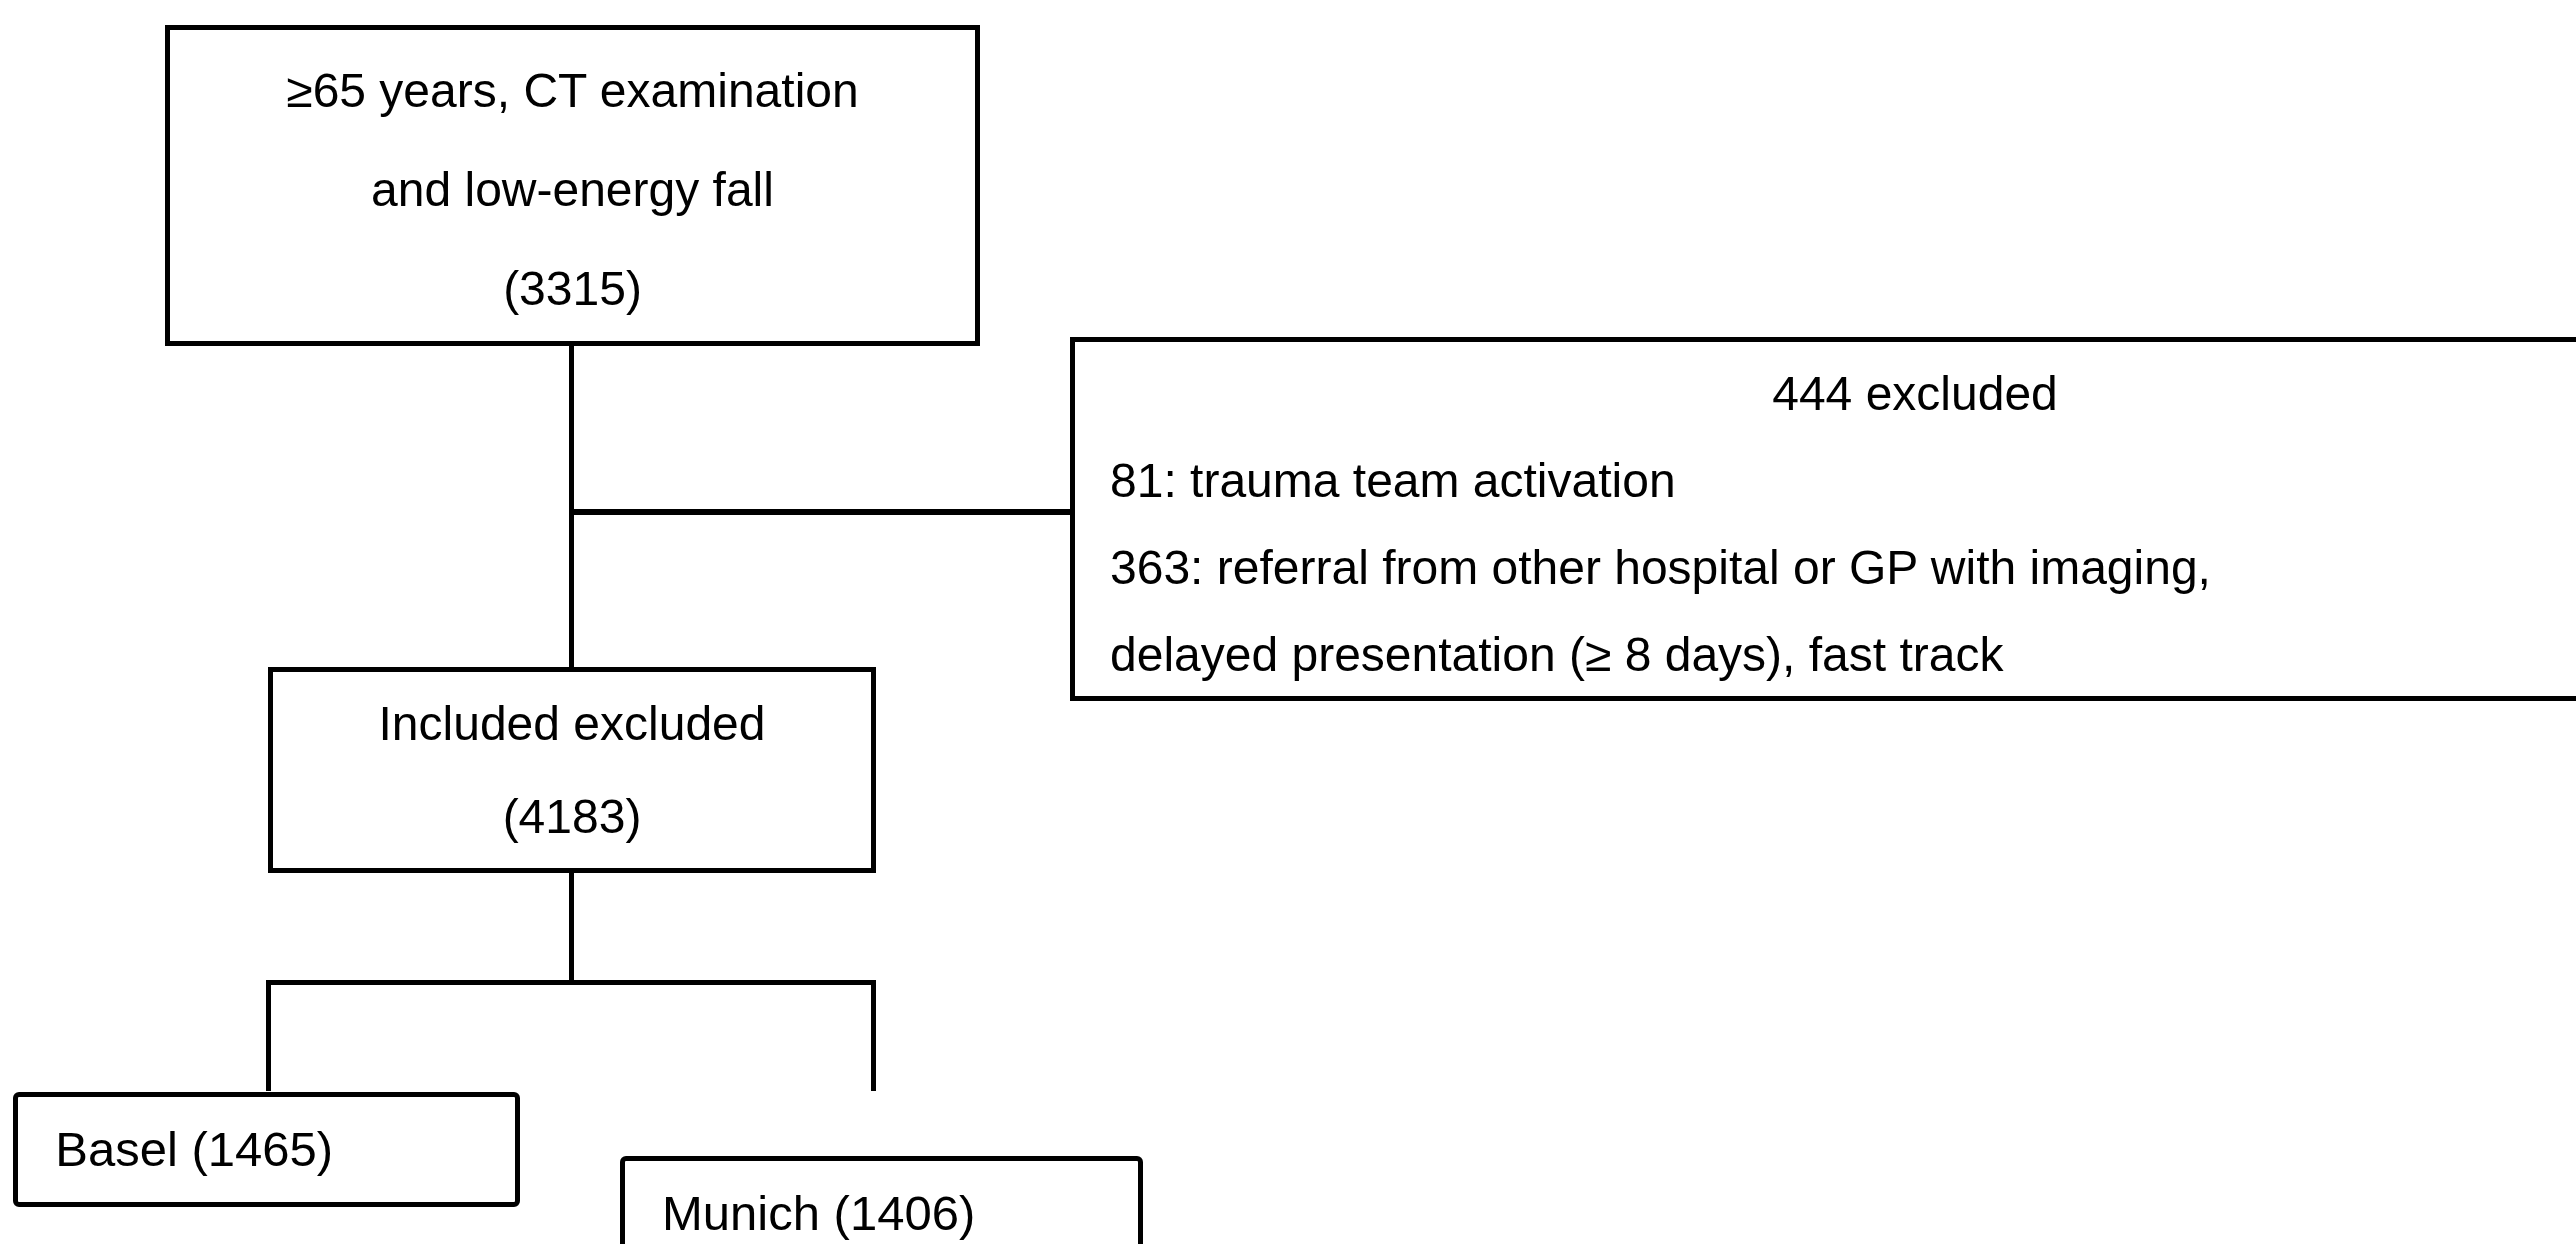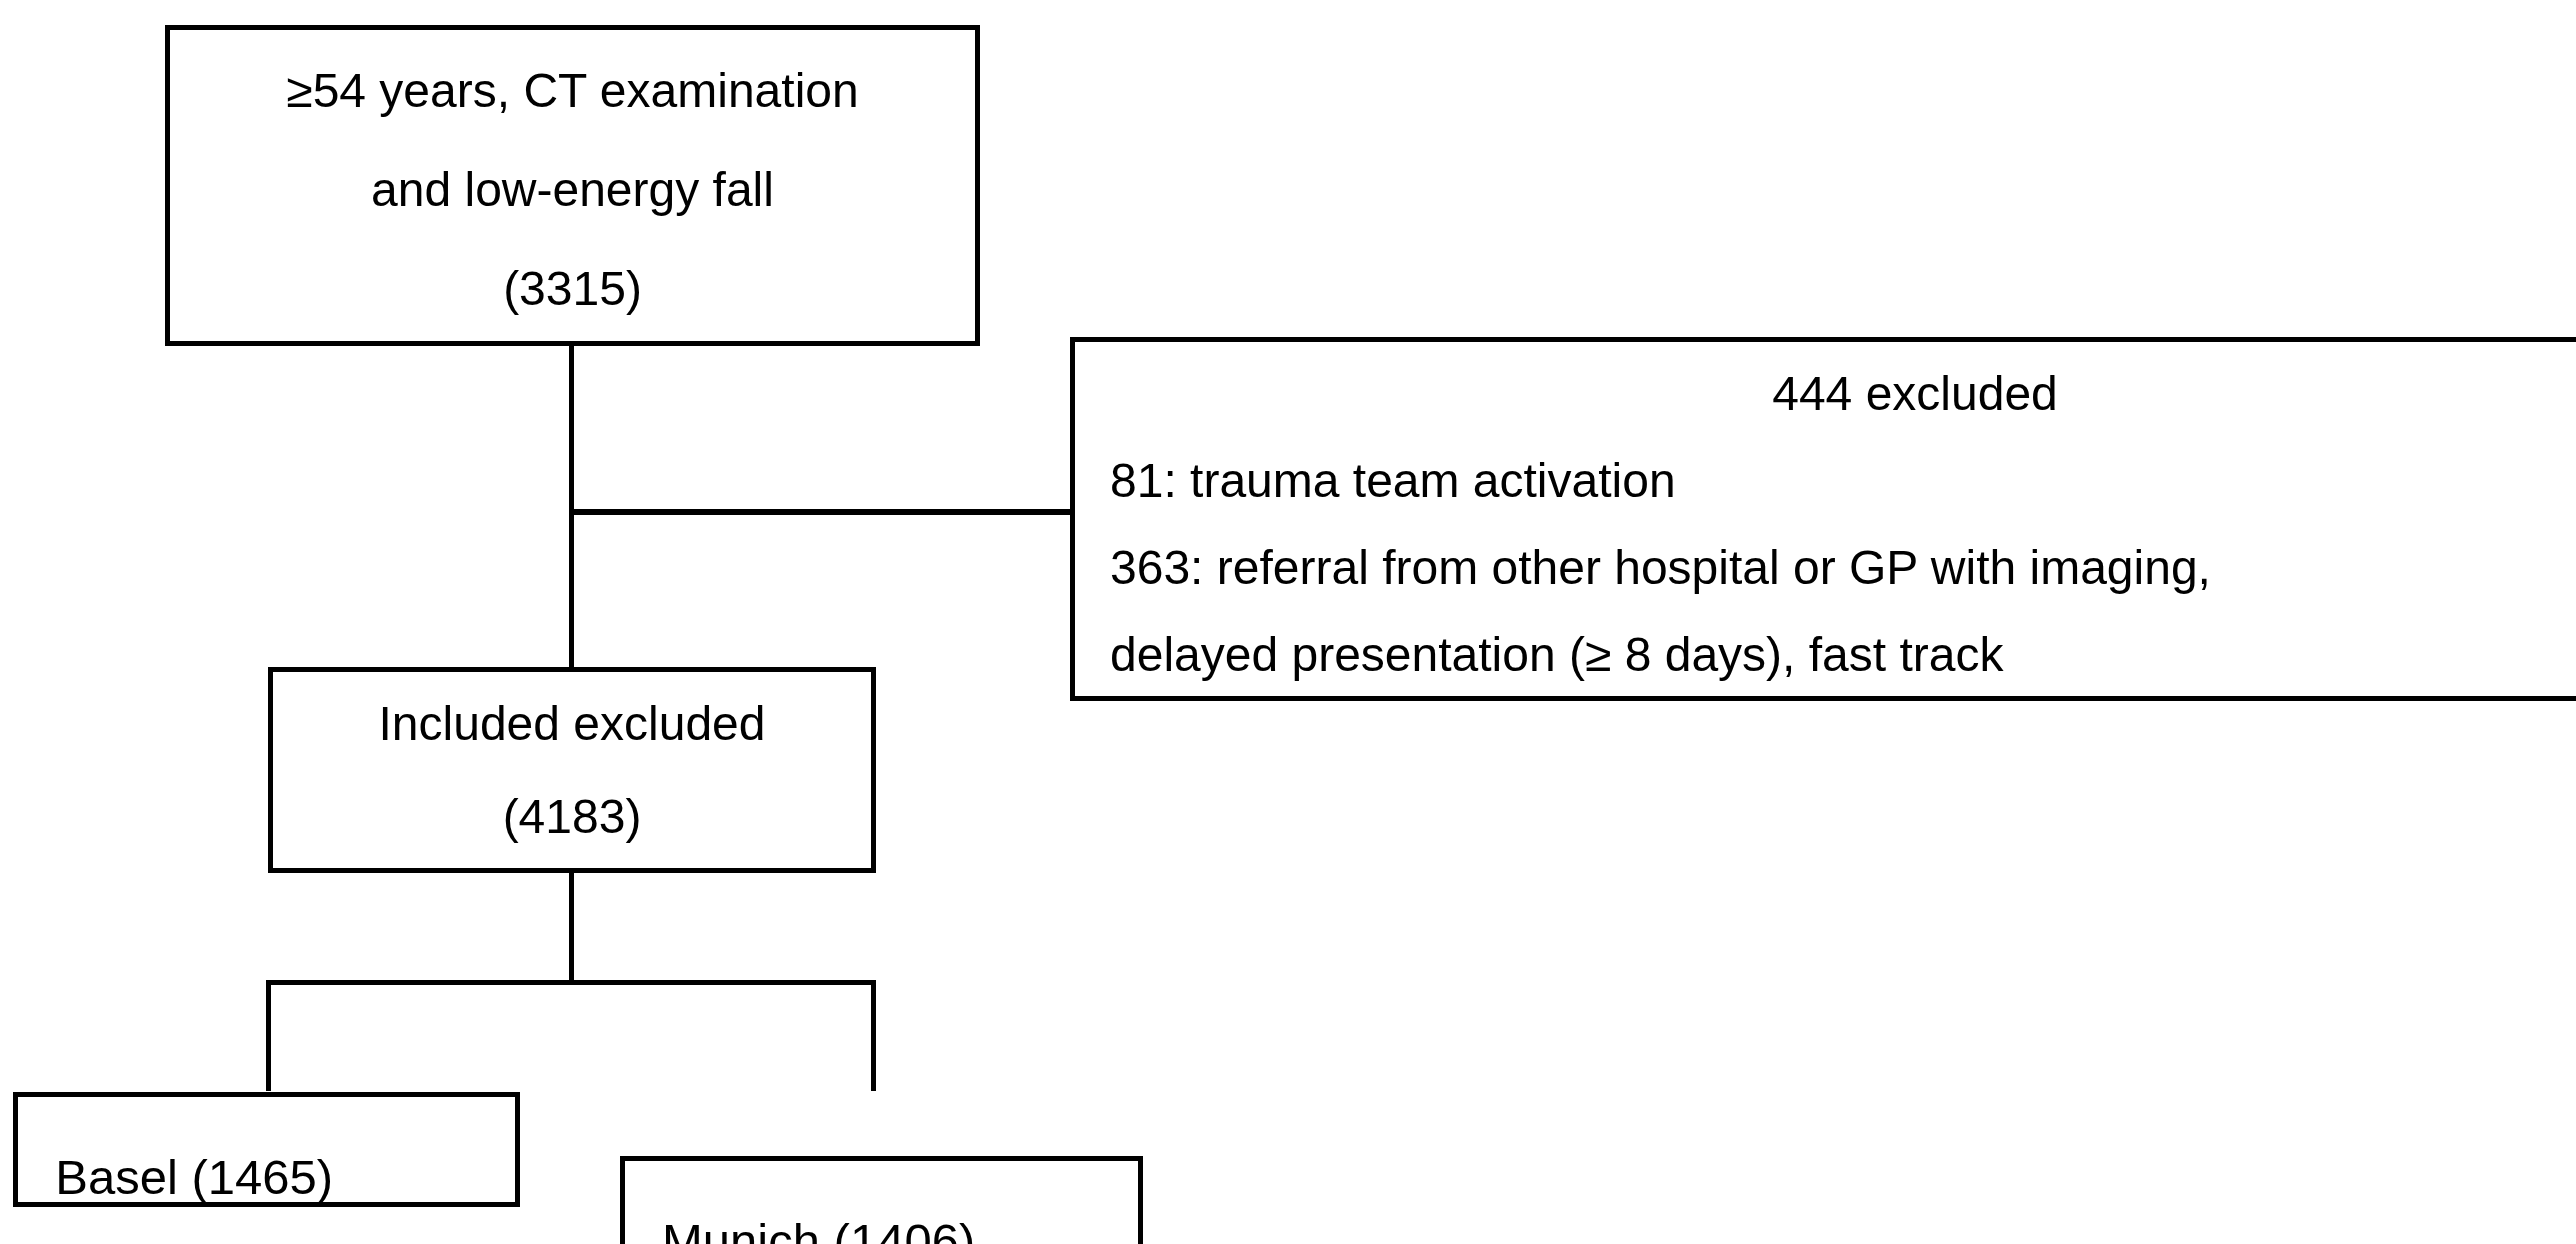--- a/index.html
+++ b/index.html
@@ -52,43 +52,44 @@
     left: 268px; top: 667px;
     width: 608px; height: 206px;
     padding-top: 5.3px;
     text-align: center;
     line-height: 93px;
   }
 
   
   .site-box {
     display: flex;
-    align-items: flex-end;
+    align-items: center;
     padding-left: 37px;
     font-size: 49px;
     line-height: 1;
+    border-radius: 6px;
   }
   #box-basel  { left: 13.3px;  top: 1092px; width: 507px; height: 115px; }
   #box-munich { left: 620px; top: 1156px; width: 523px; height: 115px; }
 
   
   #line-eligible-down   { left: 569px; top: 346px;  width: 4.7px;   height: 321px; }
   #line-excluded-branch { left: 571px; top: 509px;  width: 499px; height: 6px; }
   #line-included-down   { left: 569px; top: 873px; width: 4.7px;   height: 110px; }
   #line-split-horiz     { left: 266px; top: 980px; width: 610px; height: 5.3px; }
   #line-basel-drop      { left: 266px; top: 980px; width: 4.7px;   height: 111px; }
   #line-munich-drop     { left: 871px; top: 980px; width: 4.7px;  height: 111px; }
 </style>
 </head>
 <body>
 
 <div id="canvas">
 
   <div class="box" id="box-eligible">
-    <div class="nowrap">≥54 years, CT examination</div>
+    <div class="nowrap">≥65 years, CT examination</div>
     <div class="nowrap">and low-energy fall</div>
     <div class="nowrap">(3315)</div>
   </div>
 
   <div class="box" id="box-excluded">
     <div class="title nowrap">444 excluded</div>
     <div class="nowrap">81: trauma team activation</div>
     <div class="nowrap">363: referral from other hospital or GP with imaging,</div>
     <div class="nowrap">delayed presentation (≥ 8 days), fast track</div>
   </div>

